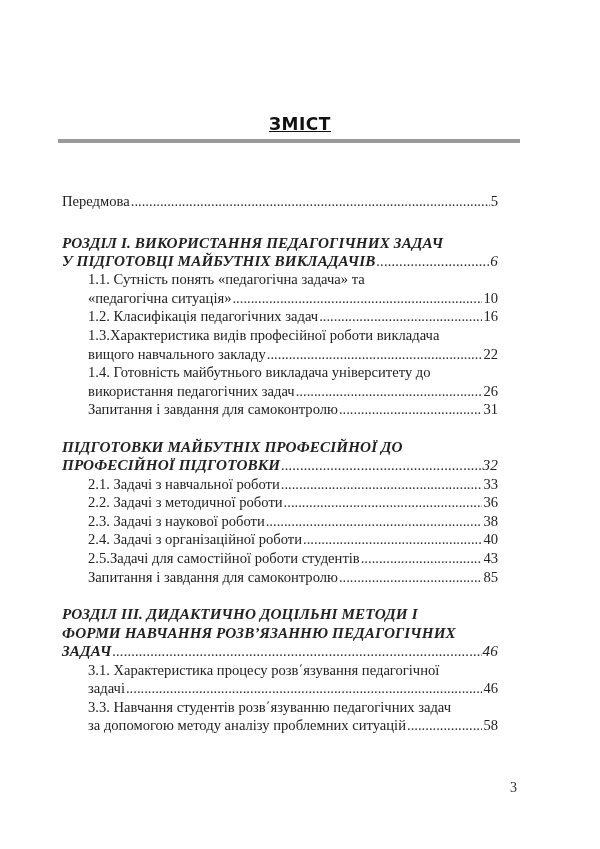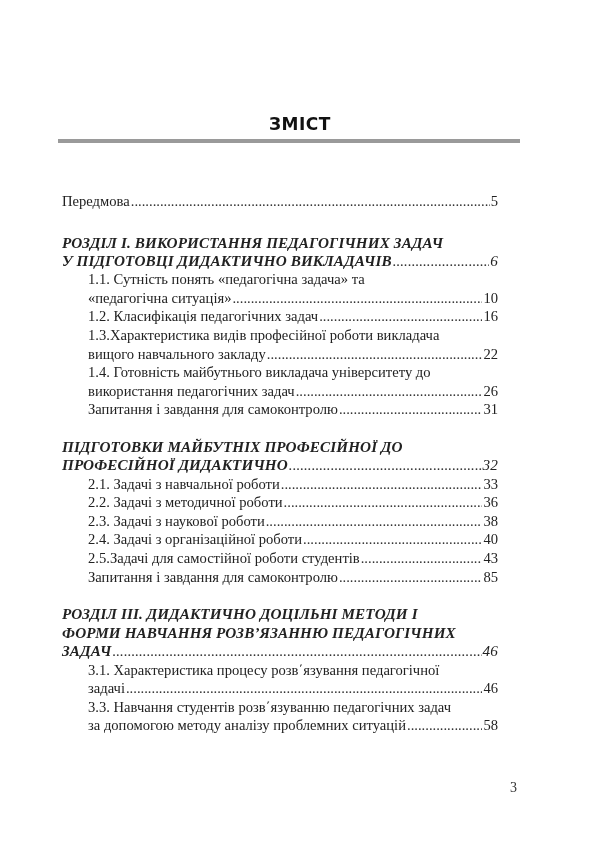--- a/index.html
+++ b/index.html
@@ -1,21 +1,21 @@
 <!DOCTYPE html>
 <html><head>
 <meta charset="utf-8">
 <style>
   html, body { margin: 0; padding: 0; background: #ffffff; }
   body { width: 600px; height: 849px; position: relative; overflow: hidden; }
   .page { position: absolute; left: 0; top: 0; width: 600px; height: 849px; background: #fff; }
   .title {
     position: absolute; top: 114px; left: 0; width: 600px; text-align: center;
     font-family: "DejaVu Sans", sans-serif; font-weight: bold; font-size: 17px;
-    color: #111; letter-spacing: 0.5px;
+    color: #111; letter-spacing: 0.5px; text-decoration: underline;
   }
   .rule {
     position: absolute; left: 58px; width: 462px; top: 139px; height: 4px;
     background: #9a9a9a;
   }
   .toc {
     position: absolute; left: 62px; top: 192px; width: 436px;
     font-family: "Liberation Serif", serif; font-size: 14.6px; color: #222;
   }
   .entry { display: flex; align-items: center; line-height: 18.6px; }
@@ -52,21 +52,21 @@
       <span class="text">Передмова</span>
       <span class="dots"></span>
       <span class="page-num">5</span>
     </div>
 
     <div class="gap-lg"></div>
 
     <div class="section">
       <div class="line">РОЗДІЛ І. ВИКОРИСТАННЯ ПЕДАГОГІЧНИХ ЗАДАЧ</div>
       <div class="entry">
-        <span class="text">У ПІДГОТОВЦІ ДИДАКТИЧНО ВИКЛАДАЧІВ</span>
+        <span class="text">У ПІДГОТОВЦІ МАЙБУТНІХ ВИКЛАДАЧІВ</span>
         <span class="dots" style="font-weight:normal"></span>
         <span class="page-num" style="font-weight:normal">6</span>
       </div>
     </div>
     <div class="sub">
       <div class="line">1.1. Сутність понять «педагогічна задача» та</div>
       <div class="entry">
         <span class="text">«педагогічна ситуація»</span>
         <span class="dots"></span>
         <span class="page-num">10</span>
@@ -93,21 +93,21 @@
         <span class="dots"></span>
         <span class="page-num">31</span>
       </div>
     </div>
 
     <div class="gap-md"></div>
 
     <div class="section">
       <div class="line">ПІДГОТОВКИ МАЙБУТНІХ ПРОФЕСІЙНОЇ ДО</div>
       <div class="entry">
-        <span class="text">ПРОФЕСІЙНОЇ ДИДАКТИЧНО</span>
+        <span class="text">ПРОФЕСІЙНОЇ ПІДГОТОВКИ</span>
         <span class="dots" style="font-weight:normal"></span>
         <span class="page-num" style="font-weight:normal">32</span>
       </div>
     </div>
     <div class="sub">
       <div class="entry">
         <span class="text">2.1. Задачі з навчальної роботи</span>
         <span class="dots"></span>
         <span class="page-num">33</span>
       </div>

